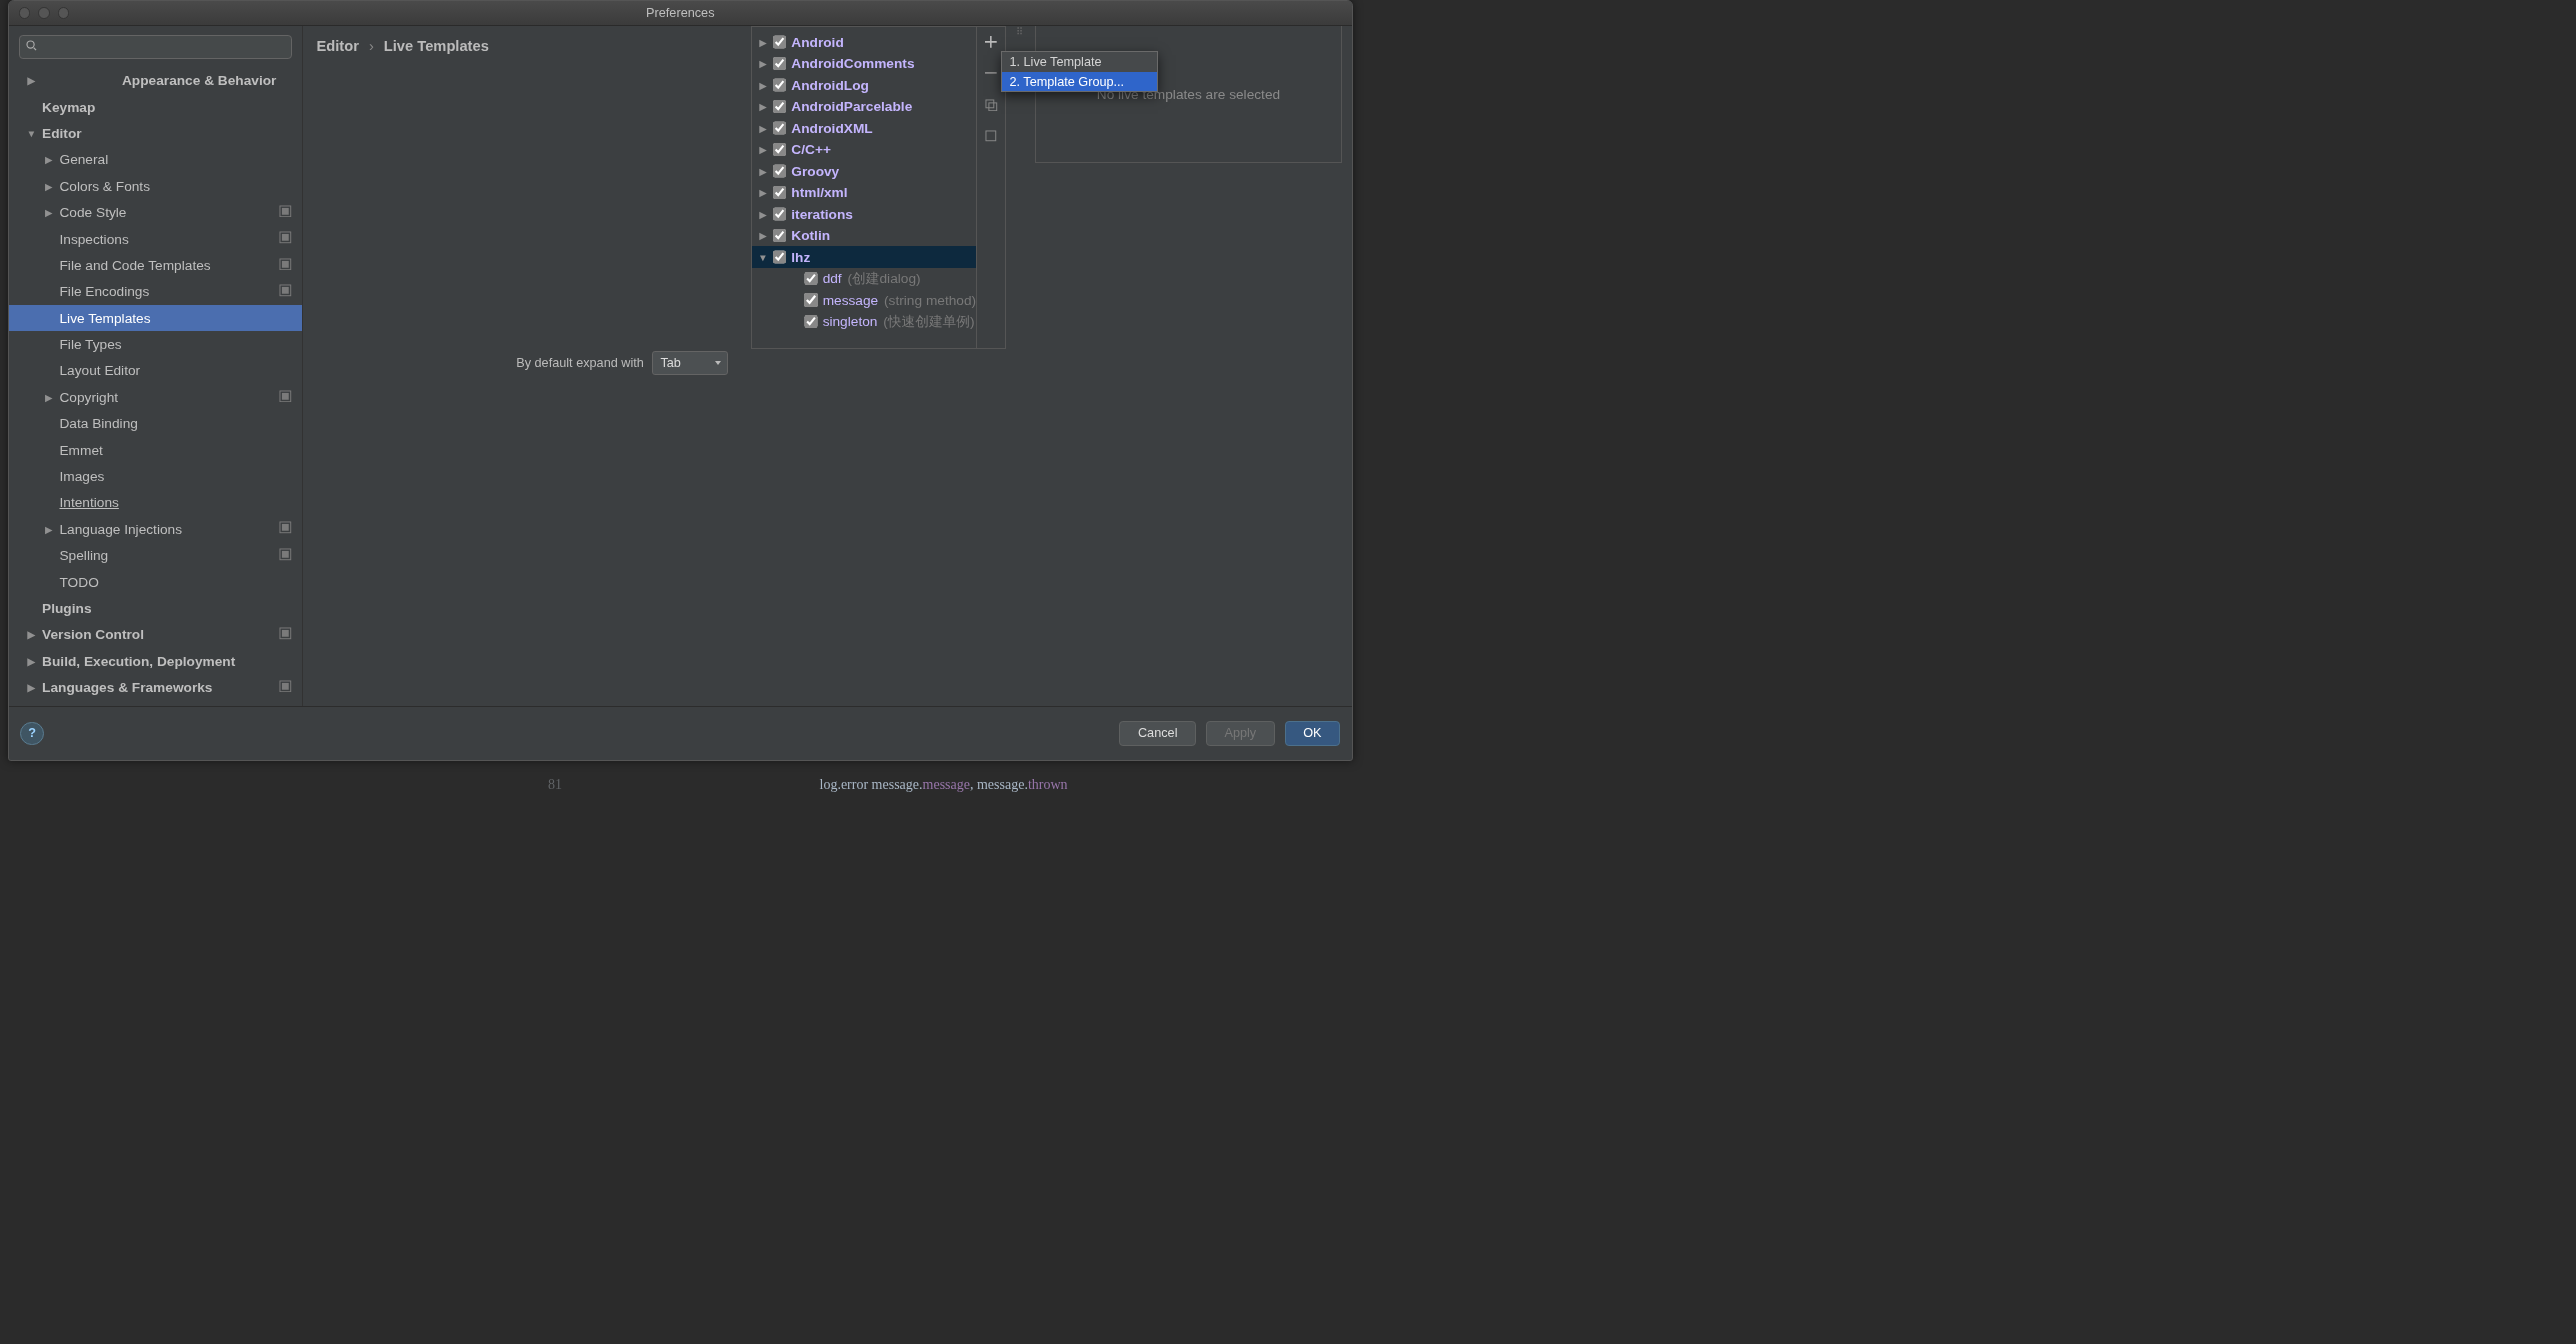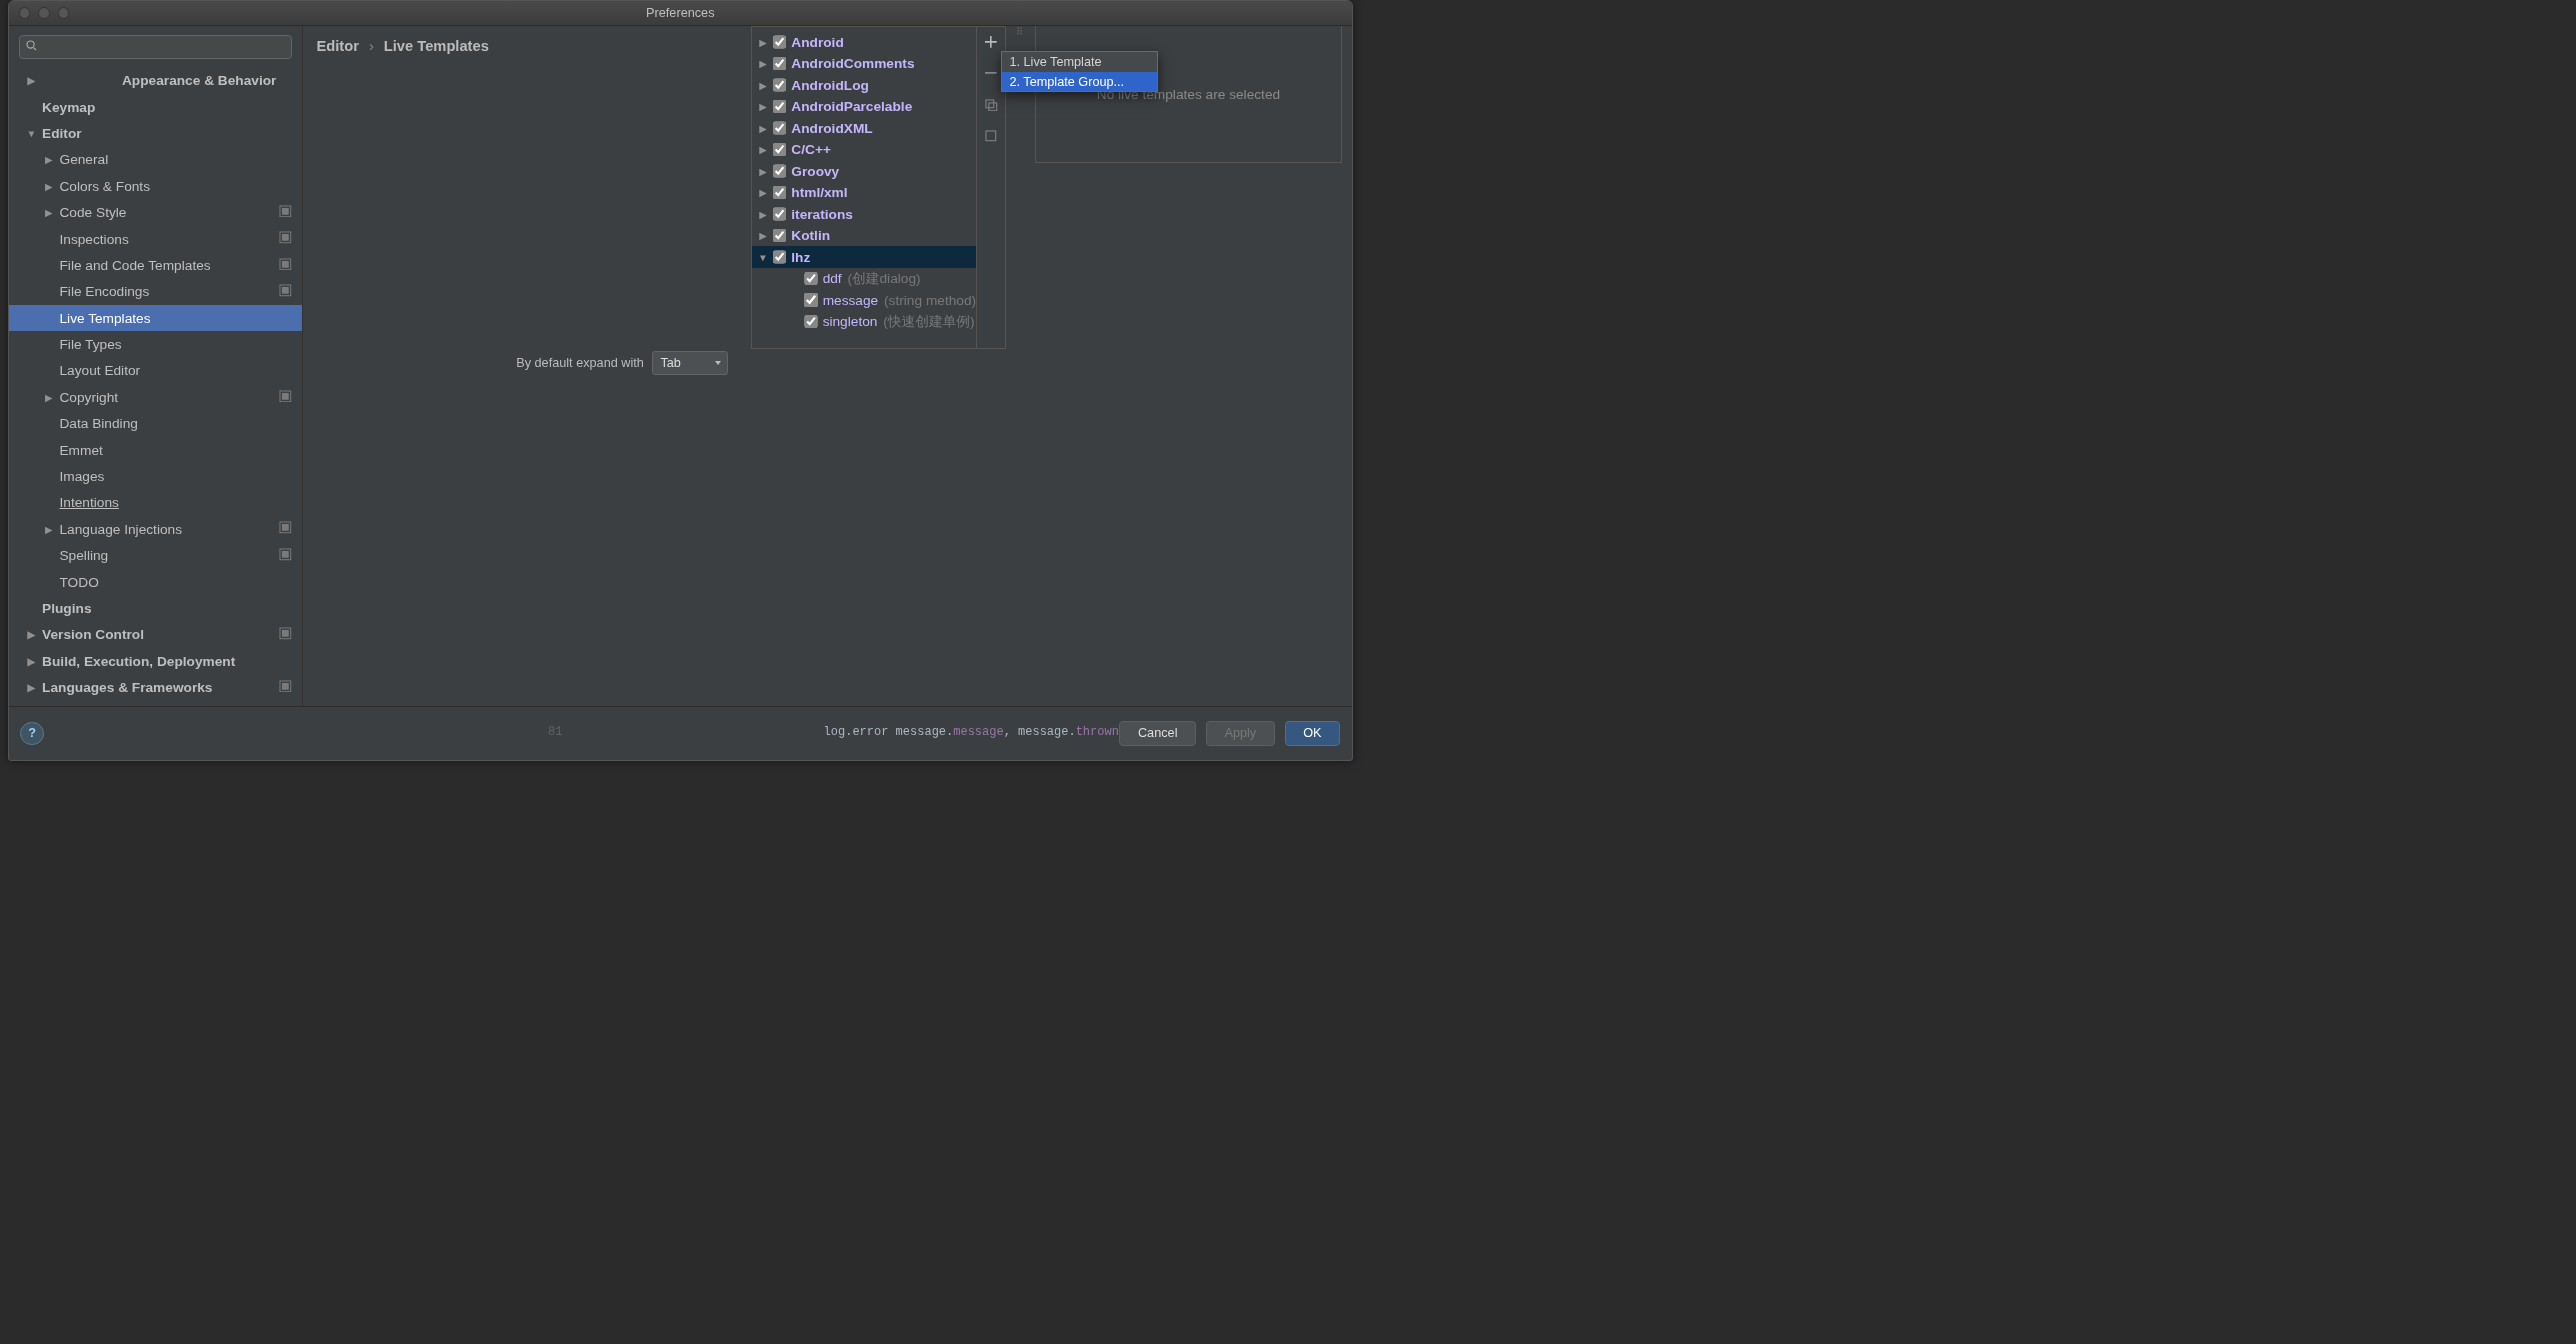--- a/index.html
+++ b/index.html
@@ -64,21 +64,21 @@
   .popup { position:absolute; left:23.5px; top:23.5px; background:#46494b; border:1px solid #6a6a6a; box-shadow:0 3.9px 11.7px rgba(0,0,0,.6); width:157px; z-index:10;}
   .popup-item { padding:2.9px 7.8px; color:#d4d4d4; font-size:12.7px; white-space:nowrap;}
   .popup-item.selected { background:#2f65ca; color:#fff;}
   .under-tree { flex:1; display:flex; align-items:center; justify-content:center; color:#8a8a8a; font-size:13.7px; border:1px solid #555; border-top:none; margin:0 9.8px 7.8px; height:137px;}
   .footer { height:54px; border-top:1px solid #2c2c2c; display:flex; align-items:center; padding:0 11.7px; gap:9.8px;}
   .help-btn { width:23.5px;height:23.5px;border-radius:50%; background:#3f5563; color:#9cd3ff; display:flex;align-items:center;justify-content:center; font-weight:bold; cursor:pointer; border:1px solid #5a7c90;}
   .footer-spacer { flex:1; }
   .btn { background:#4c5052; border:1px solid #5e6060; color:#ddd; padding:4.9px 17.6px; border-radius:3.9px; cursor:pointer; font-size:12.7px;}
   .btn.primary { background:#365880; border-color:#4c708c; color:#fff;}
   .btn.disabled { color:#777; cursor:default;}
-  .codeline { position:absolute; left:548px; top:725px; font-family: Liberation Mono, monospace; font-size:12px; color:#888;}
+  .codeline { position:absolute; left:548px; top:777px; font-family: Liberation Serif, serif; font-size:14px; color:#888;}
   .codeline .gutter { color:#606366; margin-right:254px;}
   .codeline .kw { color:#a9b7c6;}
   .codeline .field { color:#9876aa;}
   .resize-grip { height:5.9px; text-align:center; color:#666; font-size:9.8px; letter-spacing:2px;}
   .overlay-slot { width:17.6px; text-align:center;}
 </style>
 </head>
 <body>
 
 <div class="dialog">

